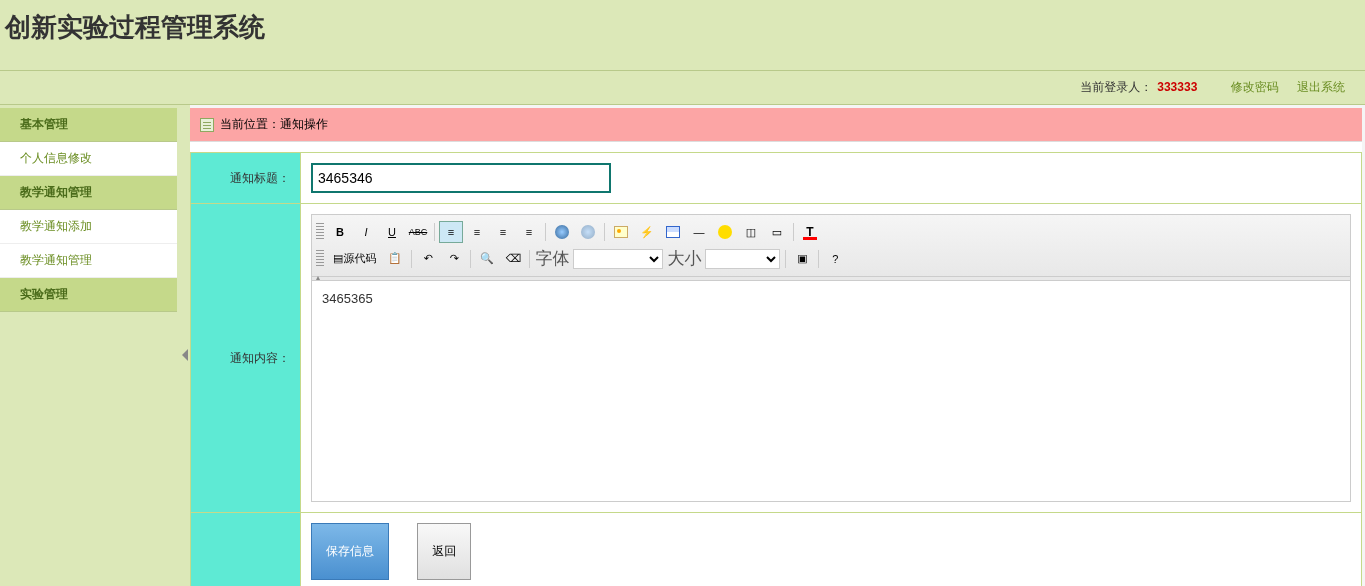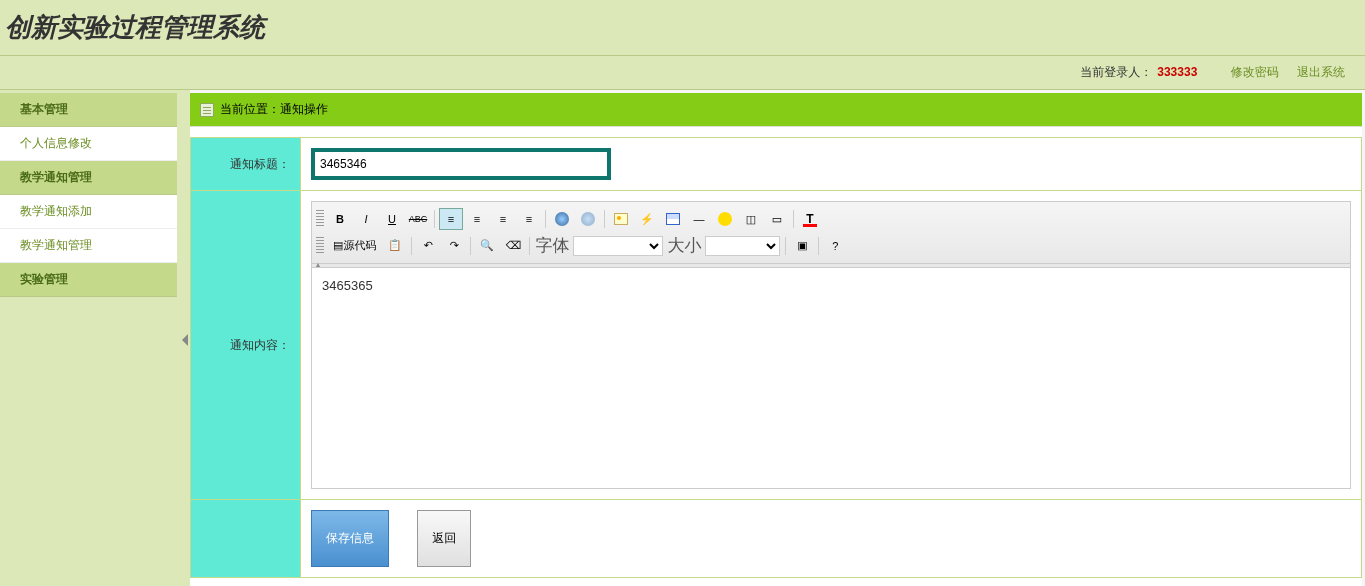--- a/index.html
+++ b/index.html
@@ -1,46 +1,46 @@
 <!DOCTYPE html>
 <html><head>
   <meta charset="utf-8">
   <style>
     * { margin: 0; padding: 0; box-sizing: border-box; }
     body { font-family: "Microsoft YaHei", Arial, sans-serif; font-size: 12px; background: #f5f5f5; }
     
-    .header { background: #dce8b8; padding: 10px 0 10px 5px; border-bottom: 1px solid #b8c98a; font-style: italic; }
+    .header { background: #dce8b8; padding: 10px 0 25px 5px; border-bottom: 1px solid #b8c98a; }
     .header h1 { font-size: 26px; font-weight: bold; color: #333; }
     
     .topbar { background: #dce8b8; padding: 8px 20px; text-align: right; border-bottom: 1px solid #b8c98a; }
     .topbar span { color: #333; }
     .topbar .username { color: #cc0000; font-weight: bold; margin: 0 15px 0 5px; }
     .topbar a { color: #6b8e23; text-decoration: none; margin-left: 15px; cursor: pointer; }
     
     .container { display: flex; }
     
     .sidebar { width: 180px; background: #dce8b8; min-height: 500px; padding-top: 3px; }
     .sidebar-box { background: #8b5cf6; margin-right: 3px; }
     .menu-header { background: #c5d98a; color: #4a6b1a; font-weight: bold; padding: 8px 20px; border-bottom: 1px solid #b8c98a; }
     .menu-item { background: #fff; padding: 8px 20px; border-bottom: 1px solid #eee; cursor: pointer; }
     .menu-item a { color: #6b8e23; text-decoration: none; }
     
     .collapse-handle { width: 10px; background: #dce8b8; display: flex; align-items: center; justify-content: center; }
     .collapse-arrow { width: 0; height: 0; border-top: 6px solid transparent; border-bottom: 6px solid transparent; border-right: 6px solid #888; cursor: pointer; }
     
     .main { flex: 1; background: #fff; margin: 3px 3px 0 0; }
     
-    .breadcrumb { background: #84cc16; padding: 8px 10px; border-bottom: 1px solid #ddd; display: flex; align-items: center; }
+    .breadcrumb { background: #fca5a5; padding: 8px 10px; border-bottom: 1px solid #ddd; display: flex; align-items: center; }
     .breadcrumb-icon { width: 14px; height: 14px; background: #e8f0d8; border: 1px solid #8fa85f; margin-right: 6px; position: relative; }
     .breadcrumb-icon::before { content: ""; position: absolute; top: 3px; left: 2px; right: 2px; height: 1px; background: #8fa85f; box-shadow: 0 3px 0 #8fa85f, 0 6px 0 #8fa85f; }
     
     .form-table { width: 100%; border-collapse: collapse; margin-top: 10px; }
     .form-table td { border: 1px solid #c5d98a; padding: 10px; vertical-align: middle; }
     .form-table .label-cell { width: 110px; text-align: right; color: #333; background: #5eead4; }
-    .text-input { width: 300px; padding: 5px; border: 4px solid #0f766e; font-size: 12px; }
+    .text-input { width: 300px; padding: 5px; border: 2px solid #0f766e; font-size: 14px; }
     
     .editor-container { border: 1px solid #ccc; background: #fff; }
     .editor-toolbar { background: linear-gradient(#f5f5f5, #e8e8e8); border-bottom: 1px solid #ccc; padding: 4px; display: flex; flex-wrap: wrap; align-items: center; }
     .toolbar-row { display: flex; align-items: center; width: 100%; padding: 2px 0; }
     .tb-grip { width: 8px; height: 18px; margin-right: 3px; background: repeating-linear-gradient(to bottom, #999 0, #999 1px, transparent 1px, transparent 3px); }
     .tb-btn { width: 24px; height: 22px; border: 1px solid transparent; background: transparent; margin: 0 1px; display: flex; align-items: center; justify-content: center; cursor: pointer; font-size: 11px; font-family: Arial; }
     .tb-btn.active { border-color: #7a9; background: #cde8f5; }
     .tb-sep { width: 1px; height: 18px; background: #ccc; margin: 0 3px; }
     .tb-select { height: 20px; border: 1px solid #ccc; font-size: 11px; margin: 0 2px; background: #fff; }
     .tb-label { font-size: 17px; color: #555; margin: 0 2px; }

